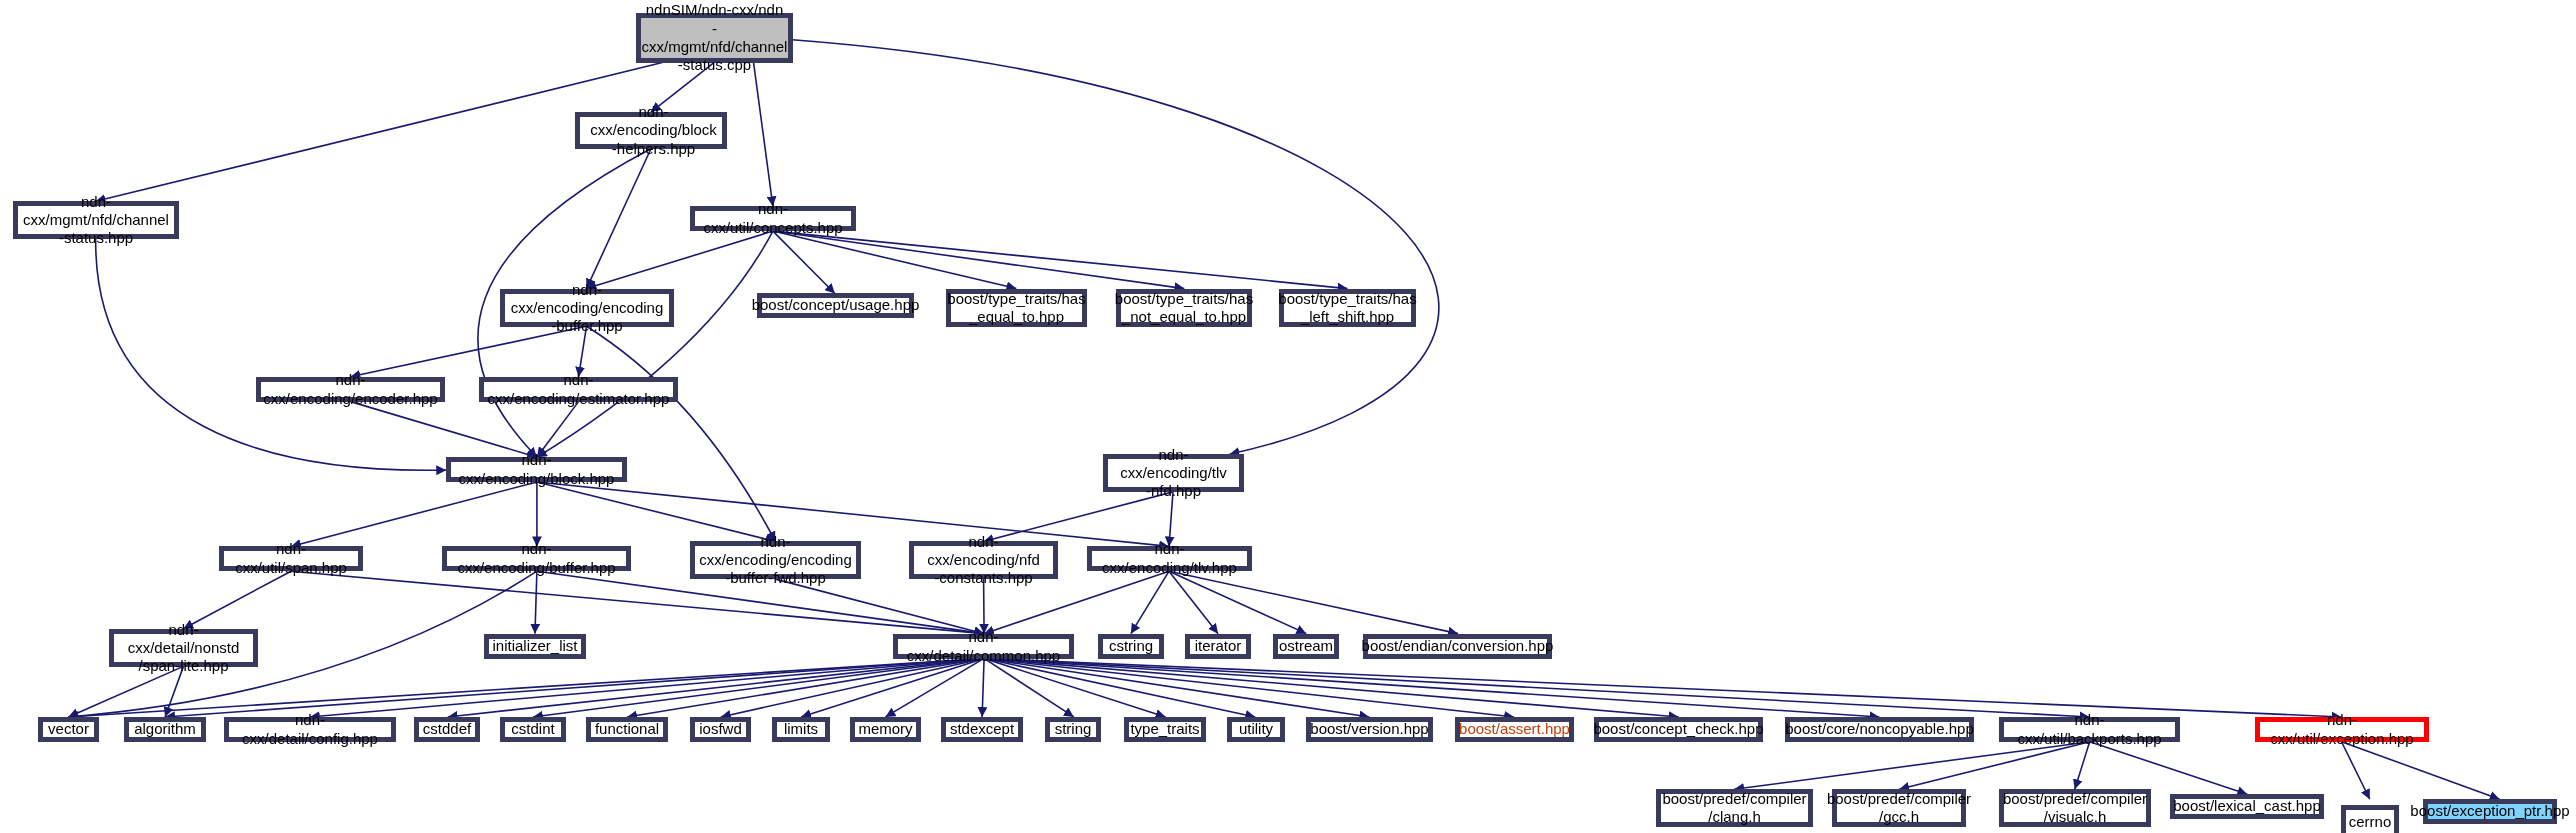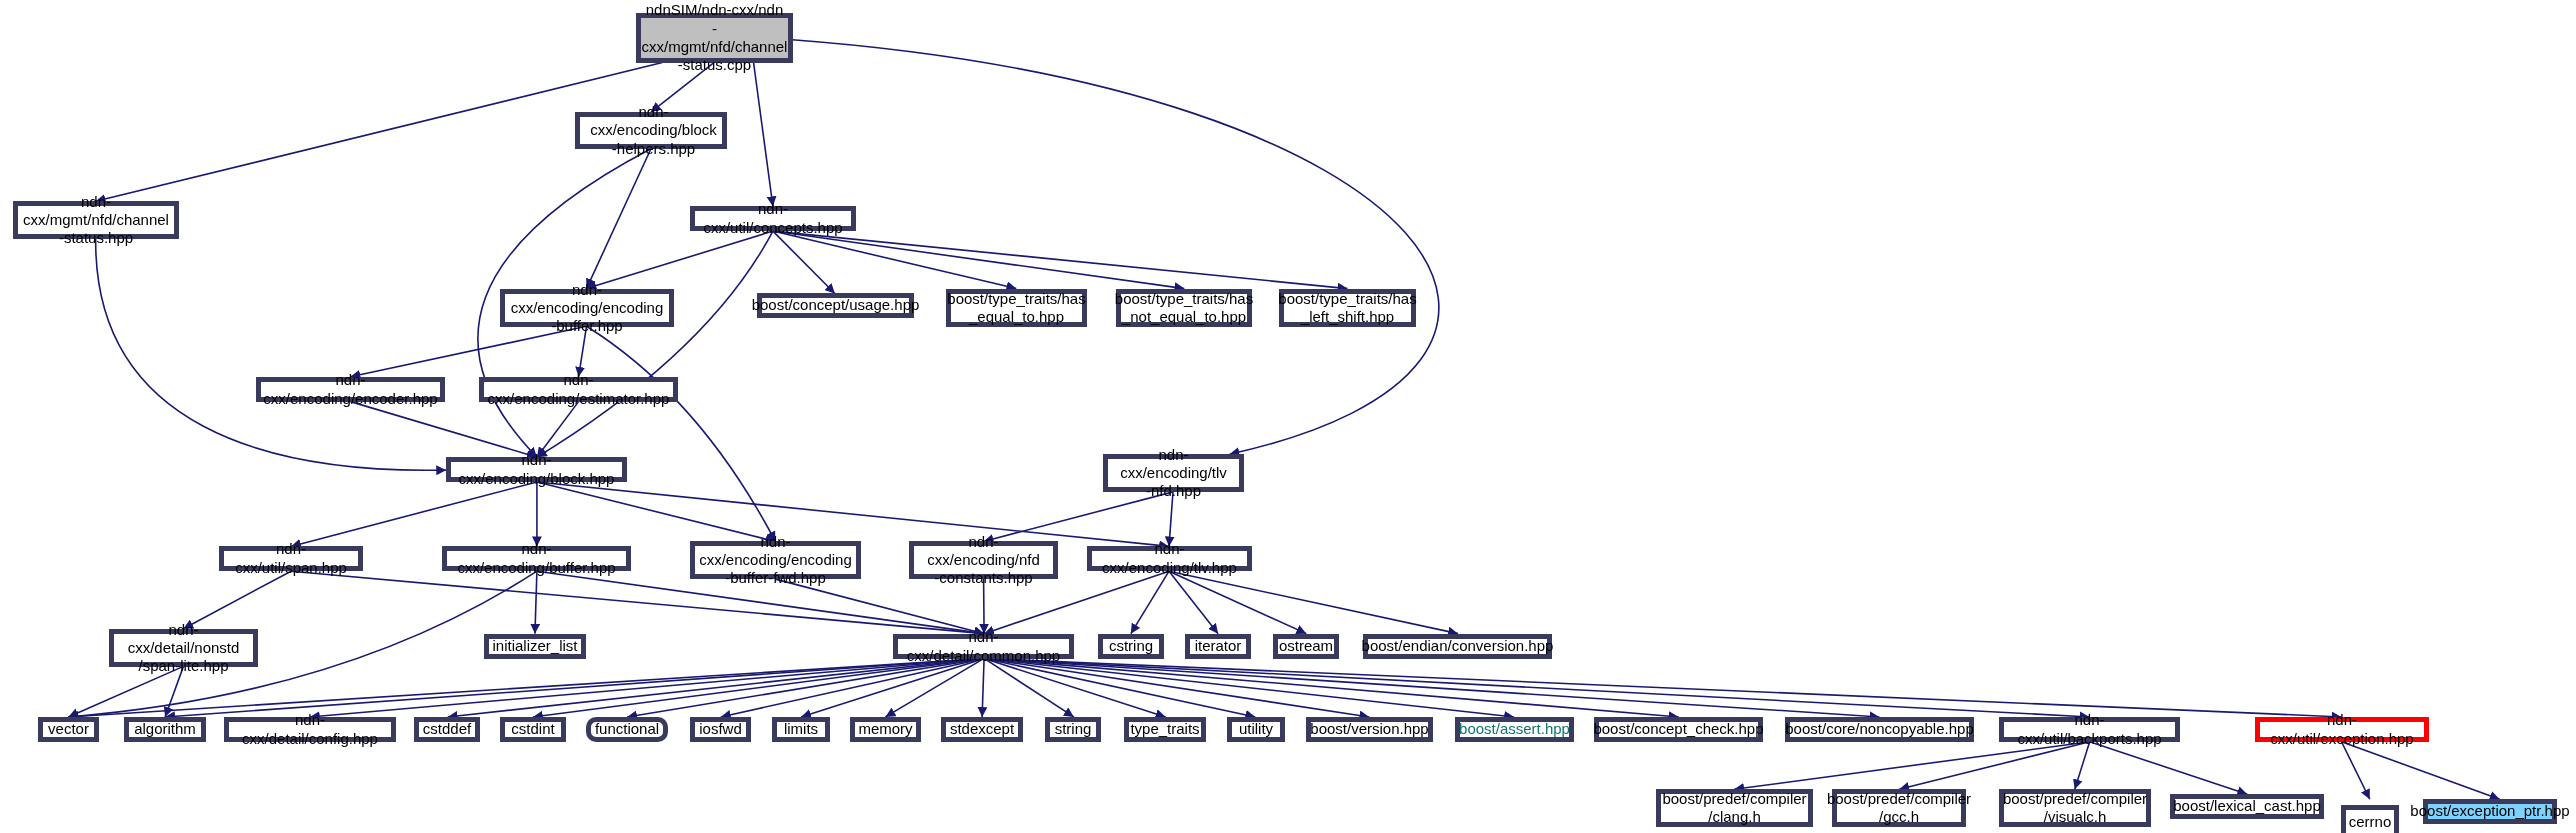--- a/index.html
+++ b/index.html
@@ -143,30 +143,30 @@
     <div class="node" style="left: 893px; top: 634px; width: 181px; height: 25px; border-color: rgb(58, 58, 92); background: rgb(255, 255, 255); color: rgb(0, 0, 0);">ndn-cxx/detail/common.hpp</div>
     <div class="node" style="left: 1098px; top: 634px; width: 66px; height: 25px; border-color: rgb(58, 58, 92); background: rgb(255, 255, 255); color: rgb(0, 0, 0);">cstring</div>
     <div class="node" style="left: 1185px; top: 634px; width: 66px; height: 25px; border-color: rgb(58, 58, 92); background: rgb(255, 255, 255); color: rgb(0, 0, 0);">iterator</div>
     <div class="node" style="left: 1273px; top: 634px; width: 66px; height: 25px; border-color: rgb(58, 58, 92); background: rgb(255, 255, 255); color: rgb(0, 0, 0);">ostream</div>
     <div class="node" style="left: 1363px; top: 634px; width: 189px; height: 25px; border-color: rgb(58, 58, 92); background: rgb(255, 255, 255); color: rgb(0, 0, 0);">boost/endian/conversion.hpp</div>
     <div class="node" style="left: 38px; top: 717px; width: 61px; height: 25px; border-color: rgb(58, 58, 92); background: rgb(255, 255, 255); color: rgb(0, 0, 0);">vector</div>
     <div class="node" style="left: 124px; top: 717px; width: 82px; height: 25px; border-color: rgb(58, 58, 92); background: rgb(255, 255, 255); color: rgb(0, 0, 0);">algorithm</div>
     <div class="node" style="left: 224px; top: 717px; width: 172px; height: 25px; border-color: rgb(58, 58, 92); background: rgb(255, 255, 255); color: rgb(0, 0, 0);">ndn-cxx/detail/config.hpp</div>
     <div class="node" style="left: 414px; top: 717px; width: 66px; height: 25px; border-color: rgb(58, 58, 92); background: rgb(255, 255, 255); color: rgb(0, 0, 0);">cstddef</div>
     <div class="node" style="left: 500px; top: 717px; width: 66px; height: 25px; border-color: rgb(58, 58, 92); background: rgb(255, 255, 255); color: rgb(0, 0, 0);">cstdint</div>
-    <div class="node" style="left: 586px; top: 717px; width: 82px; height: 25px; border-color: rgb(58, 58, 92); background: rgb(255, 255, 255); color: rgb(0, 0, 0); border-radius: 10px;">functional</div>
+    <div class="node" style="left: 586px; top: 717px; width: 82px; height: 25px; border-color: rgb(58, 58, 92); background: rgb(255, 255, 255); color: rgb(0, 0, 0);">functional</div>
     <div class="node" style="left: 690px; top: 717px; width: 61px; height: 25px; border-color: rgb(58, 58, 92); background: rgb(255, 255, 255); color: rgb(0, 0, 0);">iosfwd</div>
     <div class="node" style="left: 772px; top: 717px; width: 58px; height: 25px; border-color: rgb(58, 58, 92); background: rgb(255, 255, 255); color: rgb(0, 0, 0);">limits</div>
     <div class="node" style="left: 850px; top: 717px; width: 71px; height: 25px; border-color: rgb(58, 58, 92); background: rgb(255, 255, 255); color: rgb(0, 0, 0);">memory</div>
     <div class="node" style="left: 941px; top: 717px; width: 82px; height: 25px; border-color: rgb(58, 58, 92); background: rgb(255, 255, 255); color: rgb(0, 0, 0);">stdexcept</div>
     <div class="node" style="left: 1045px; top: 717px; width: 56px; height: 25px; border-color: rgb(58, 58, 92); background: rgb(255, 255, 255); color: rgb(0, 0, 0);">string</div>
     <div class="node" style="left: 1124px; top: 717px; width: 82px; height: 25px; border-color: rgb(58, 58, 92); background: rgb(255, 255, 255); color: rgb(0, 0, 0);">type_traits</div>
     <div class="node" style="left: 1227px; top: 717px; width: 58px; height: 25px; border-color: rgb(58, 58, 92); background: rgb(255, 255, 255); color: rgb(0, 0, 0);">utility</div>
     <div class="node" style="left: 1306px; top: 717px; width: 127px; height: 25px; border-color: rgb(58, 58, 92); background: rgb(255, 255, 255); color: rgb(0, 0, 0);">boost/version.hpp</div>
-    <div class="node" style="left: 1455px; top: 717px; width: 119px; height: 25px; border-color: rgb(58, 58, 92); background: rgb(255, 255, 255); color: #0f766e;">boost/assert.hpp</div>
+    <div class="node" style="left: 1455px; top: 717px; width: 119px; height: 25px; border-color: rgb(58, 58, 92); background: rgb(255, 255, 255); color: #c2410c;">boost/assert.hpp</div>
     <div class="node" style="left: 1594px; top: 717px; width: 169px; height: 25px; border-color: rgb(58, 58, 92); background: rgb(255, 255, 255); color: rgb(0, 0, 0);">boost/concept_check.hpp</div>
     <div class="node" style="left: 1785px; top: 717px; width: 189px; height: 25px; border-color: rgb(58, 58, 92); background: rgb(255, 255, 255); color: rgb(0, 0, 0);">boost/core/noncopyable.hpp</div>
     <div class="node" style="left: 1999px; top: 717px; width: 181px; height: 25px; border-color: rgb(58, 58, 92); background: rgb(255, 255, 255); color: rgb(0, 0, 0);">ndn-cxx/util/backports.hpp</div>
     <div class="node truncated" style="left: 2255px; top: 717px; width: 174px; height: 25px; border-color: rgb(255, 0, 0); background: rgb(255, 255, 255); color: rgb(0, 0, 0);">ndn-cxx/util/exception.hpp</div>
     <div class="node" style="left: 1656px; top: 789px; width: 157px; height: 38px; border-color: rgb(58, 58, 92); background: rgb(255, 255, 255); color: rgb(0, 0, 0);">boost/predef/compiler
 /clang.h</div>
     <div class="node" style="left: 1832px; top: 789px; width: 134px; height: 38px; border-color: rgb(58, 58, 92); background: rgb(255, 255, 255); color: rgb(0, 0, 0);">boost/predef/compiler
 /gcc.h</div>
     <div class="node" style="left: 1999px; top: 789px; width: 152px; height: 38px; border-color: rgb(58, 58, 92); background: rgb(255, 255, 255); color: rgb(0, 0, 0);">boost/predef/compiler
 /visualc.h</div>

